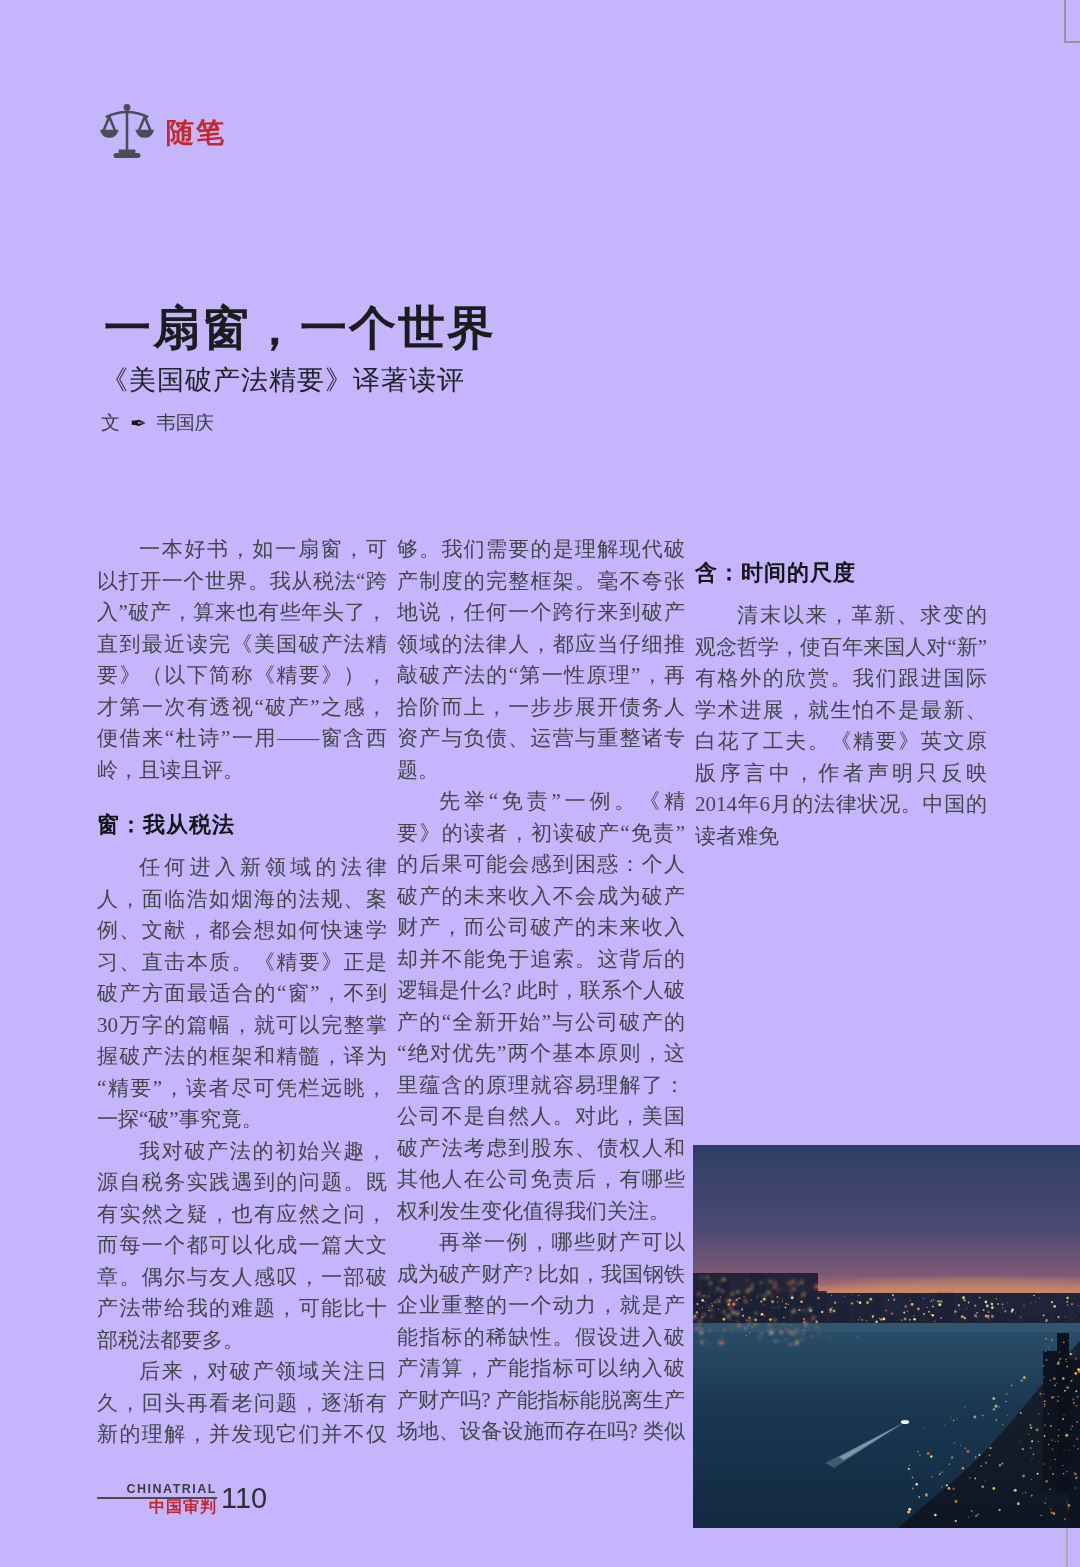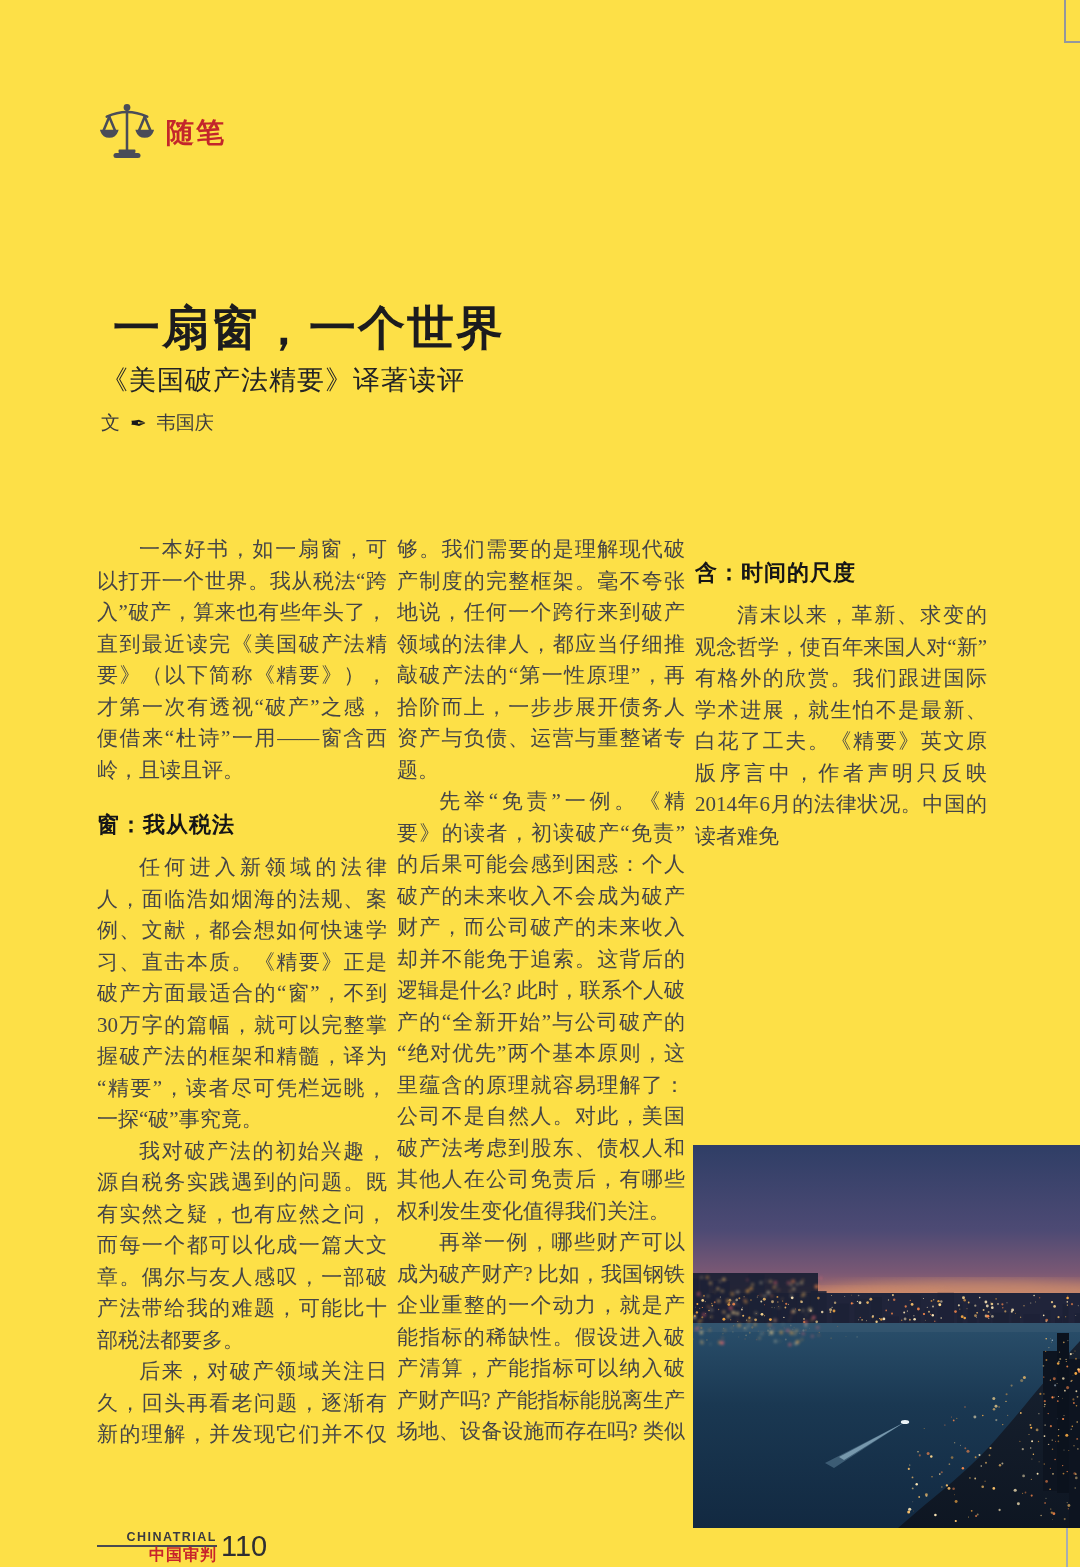--- a/index.html
+++ b/index.html
@@ -1,25 +1,25 @@
 <!DOCTYPE html>
 <html lang="zh"><head>
 <meta charset="utf-8">
 <style>
   html,body{margin:0;padding:0;background:#ffffff;}
-  .page{position:relative;width:1080px;height:1567px;background:#fde047;overflow:hidden;
+  .page{position:relative;width:1080px;height:1567px;background:#c4b5fd;overflow:hidden;
         font-family:"Liberation Serif","DejaVu Serif",serif;color:#454548;}
 
   
   .category{position:absolute;left:100px;top:100px;display:flex;align-items:center;}
   .category .cat-label{font-family:"Liberation Sans","DejaVu Sans",sans-serif;
         font-weight:700;font-size:28px;color:#c3262b;margin-left:12px;letter-spacing:2px;}
 
   
-  .title{position:absolute;left:113px;top:272px;font-size:47px;font-weight:700;color:#1c1c1e;
+  .title{position:absolute;left:104px;top:272px;font-size:47px;font-weight:700;color:#1c1c1e;
          letter-spacing:2px;line-height:1.1;}
   .subtitle{position:absolute;left:101px;top:340px;font-size:27px;font-weight:400;color:#232326;
          letter-spacing:1px;}
   .byline{position:absolute;left:101px;top:410px;font-size:19px;color:#3c3c3f;
          font-family:"Liberation Sans","DejaVu Sans",sans-serif;display:flex;align-items:center;}
   .byline .pen{font-size:20px;color:#17171a;margin:0 10px;}
 
   
   .col{position:absolute;top:534px;overflow:hidden;}
   .col-1{left:97px;width:290px;height:910px;}
@@ -28,21 +28,21 @@
   .para{margin:0;font-size:21px;line-height:31.5px;text-align:justify;color:#454548;}
   .para.indent{text-indent:2em;}
   .sec-heading{margin:24px 0 12px;font-size:22px;line-height:30px;color:#151518;
          font-weight:700;letter-spacing:1px;}
 
   
   .photo{position:absolute;left:693px;top:1145px;width:387px;height:383px;overflow:hidden;}
   .photo svg{display:block;width:100%;height:100%;}
 
   
-  .footer{position:absolute;left:97px;top:1530px;display:flex;align-items:flex-start;}
+  .footer{position:absolute;left:97px;top:1482px;display:flex;align-items:flex-start;}
   .journal{position:relative;width:120px;}
   .journal-en{display:block;font-family:"Liberation Sans","DejaVu Sans",sans-serif;
         font-size:12.5px;font-weight:700;letter-spacing:1.5px;color:#3a3a40;text-align:right;
         border-bottom:2px solid #4a4a50;padding-bottom:1px;}
   .journal-cn{display:block;font-family:"Liberation Sans","DejaVu Sans",sans-serif;
         font-size:16px;font-weight:900;color:#c8242b;text-align:right;margin-top:-2px;letter-spacing:1px;}
   .page-num{font-family:"Liberation Sans","DejaVu Sans",sans-serif;font-size:29px;color:#2e2e33;
         margin-left:4px;margin-top:2px;line-height:1;}
 
   

